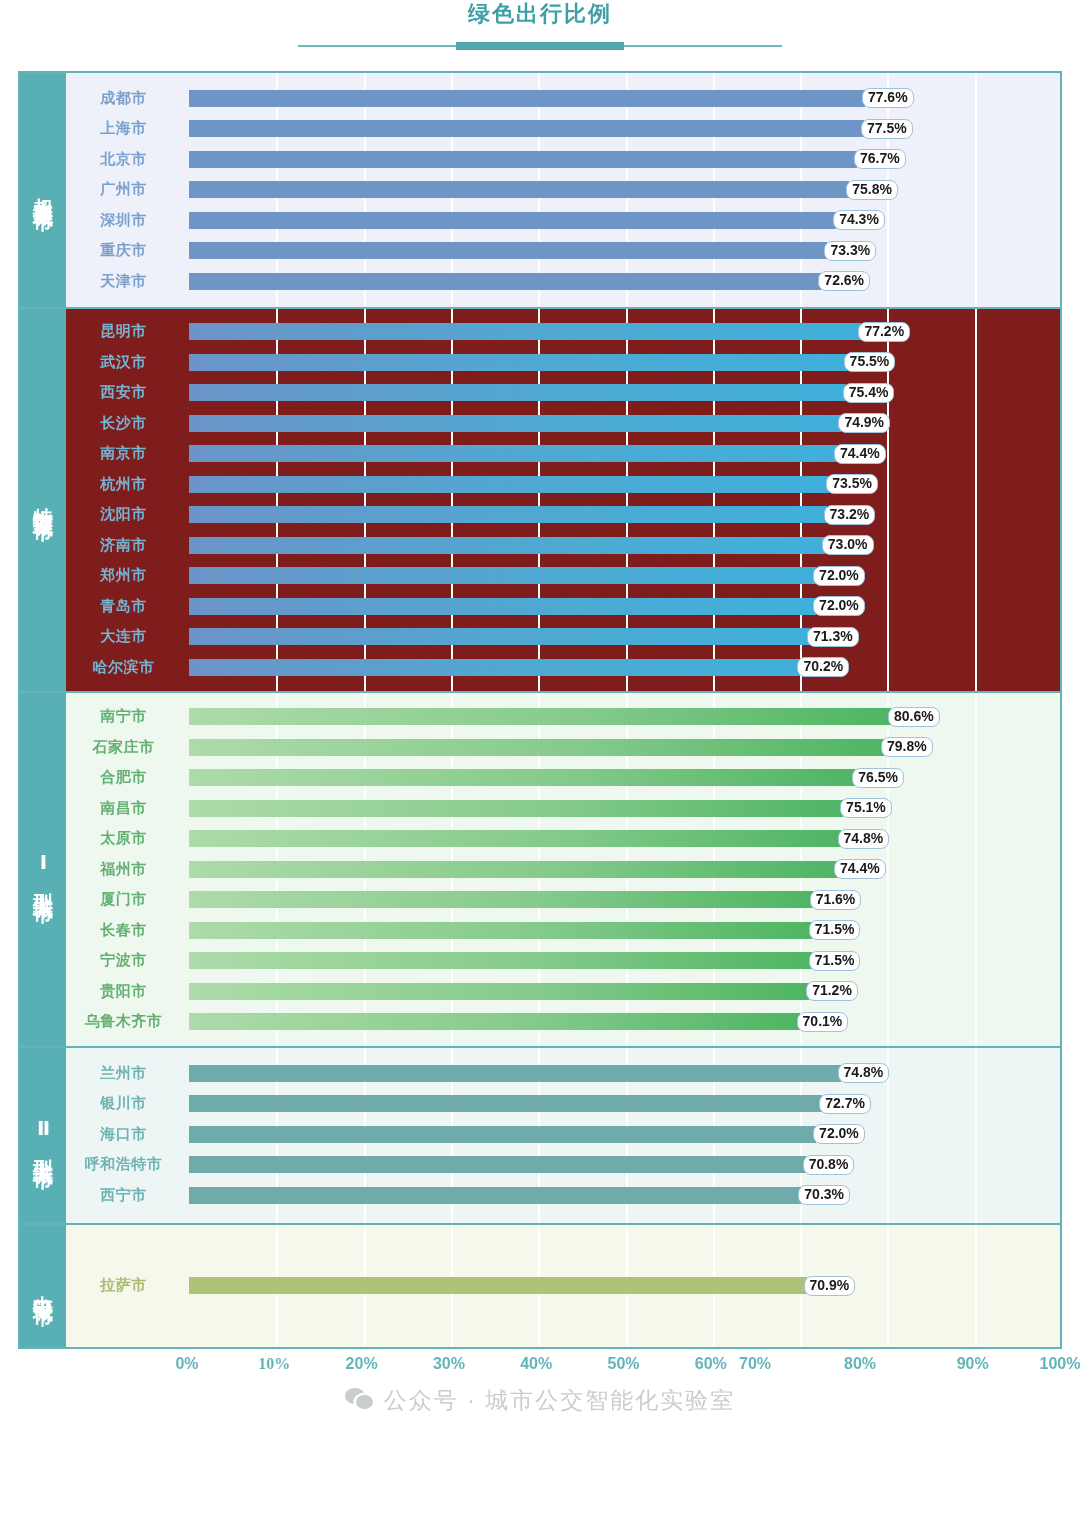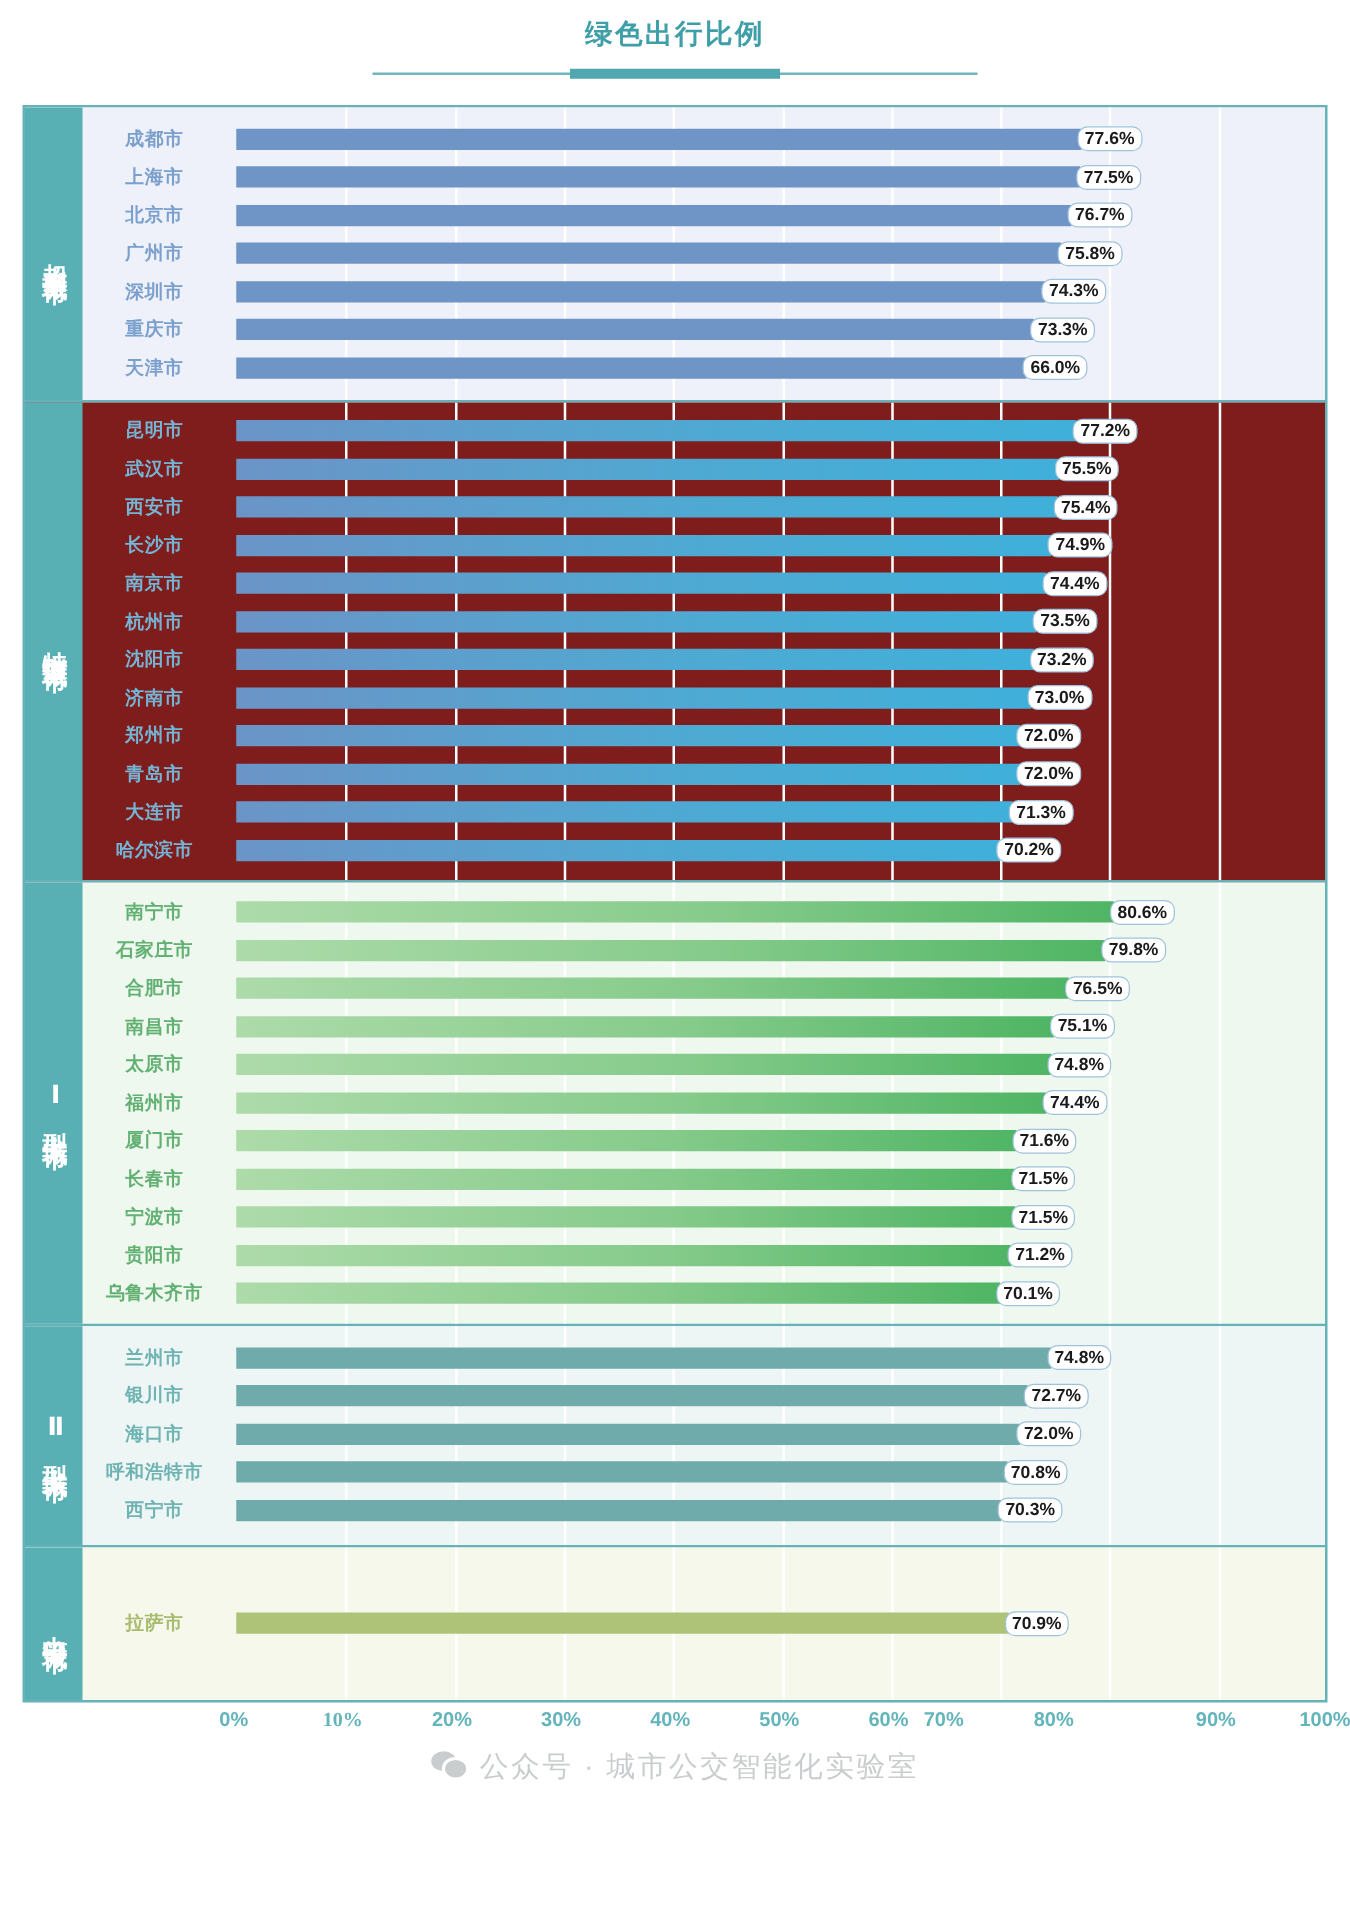--- a/index.html
+++ b/index.html
@@ -10,21 +10,21 @@
     overflow:hidden;
   }
 
   
   #chart-title{
     text-align:center;
     font-size:22px;
     font-weight:bold;
     color:#3f9fa8;
     letter-spacing:2px;
-    padding-top:14px;
+    padding-top:1px;
     line-height:26px;
   }
   #title-rule{
     position:relative;
     width:484px;
     height:10px;
     margin:14px auto 0 auto;
   }
   #title-rule .thin{
     position:absolute; left:0; top:4px;
@@ -263,21 +263,21 @@
             <div class="bar-wrap">
               <div class="bar" style="width: 73.3%;">
                 <div class="bar-value">73.3%</div>
               </div>
             </div>
           </div>
           <div class="row">
             <div class="row-label">天津市</div>
             <div class="bar-wrap">
               <div class="bar" style="width: 72.6%;">
-                <div class="bar-value">66.0%</div>
+                <div class="bar-value">72.6%</div>
               </div>
             </div>
           </div>
         </div>
       </div>
     </div>
     <div class="group g-特大">
       <div class="group-label">特大型城市</div>
       <div class="group-plot">
         <div class="gridlines">
@@ -585,21 +585,21 @@
 
 <div id="axis">
     <span class="tick" style="left: 169px;">0%</span>
     <span class="tick" style="left: 256.3px; font-family: Liberation Serif, serif;">10%</span>
     <span class="tick" style="left: 343.6px;">20%</span>
     <span class="tick" style="left: 430.9px;">30%</span>
     <span class="tick" style="left: 518.2px;">40%</span>
     <span class="tick" style="left: 605.5px;">50%</span>
     <span class="tick" style="left: 692.8px;">60%</span>
     <span class="tick" style="left: 737px;">70%</span>
-    <span class="tick" style="left: 825px;">80%</span>
+    <span class="tick" style="left: 842px;">80%</span>
     <span class="tick" style="left: 954.7px;">90%</span>
     <span class="tick" style="left: 1042px;">100%</span>
   </div>
 
 <div id="watermark">
   <span class="wx">
     <span class="b1"></span>
     <span class="b2"></span>
   </span>
   <span>公众号 · 城市公交智能化实验室</span>

